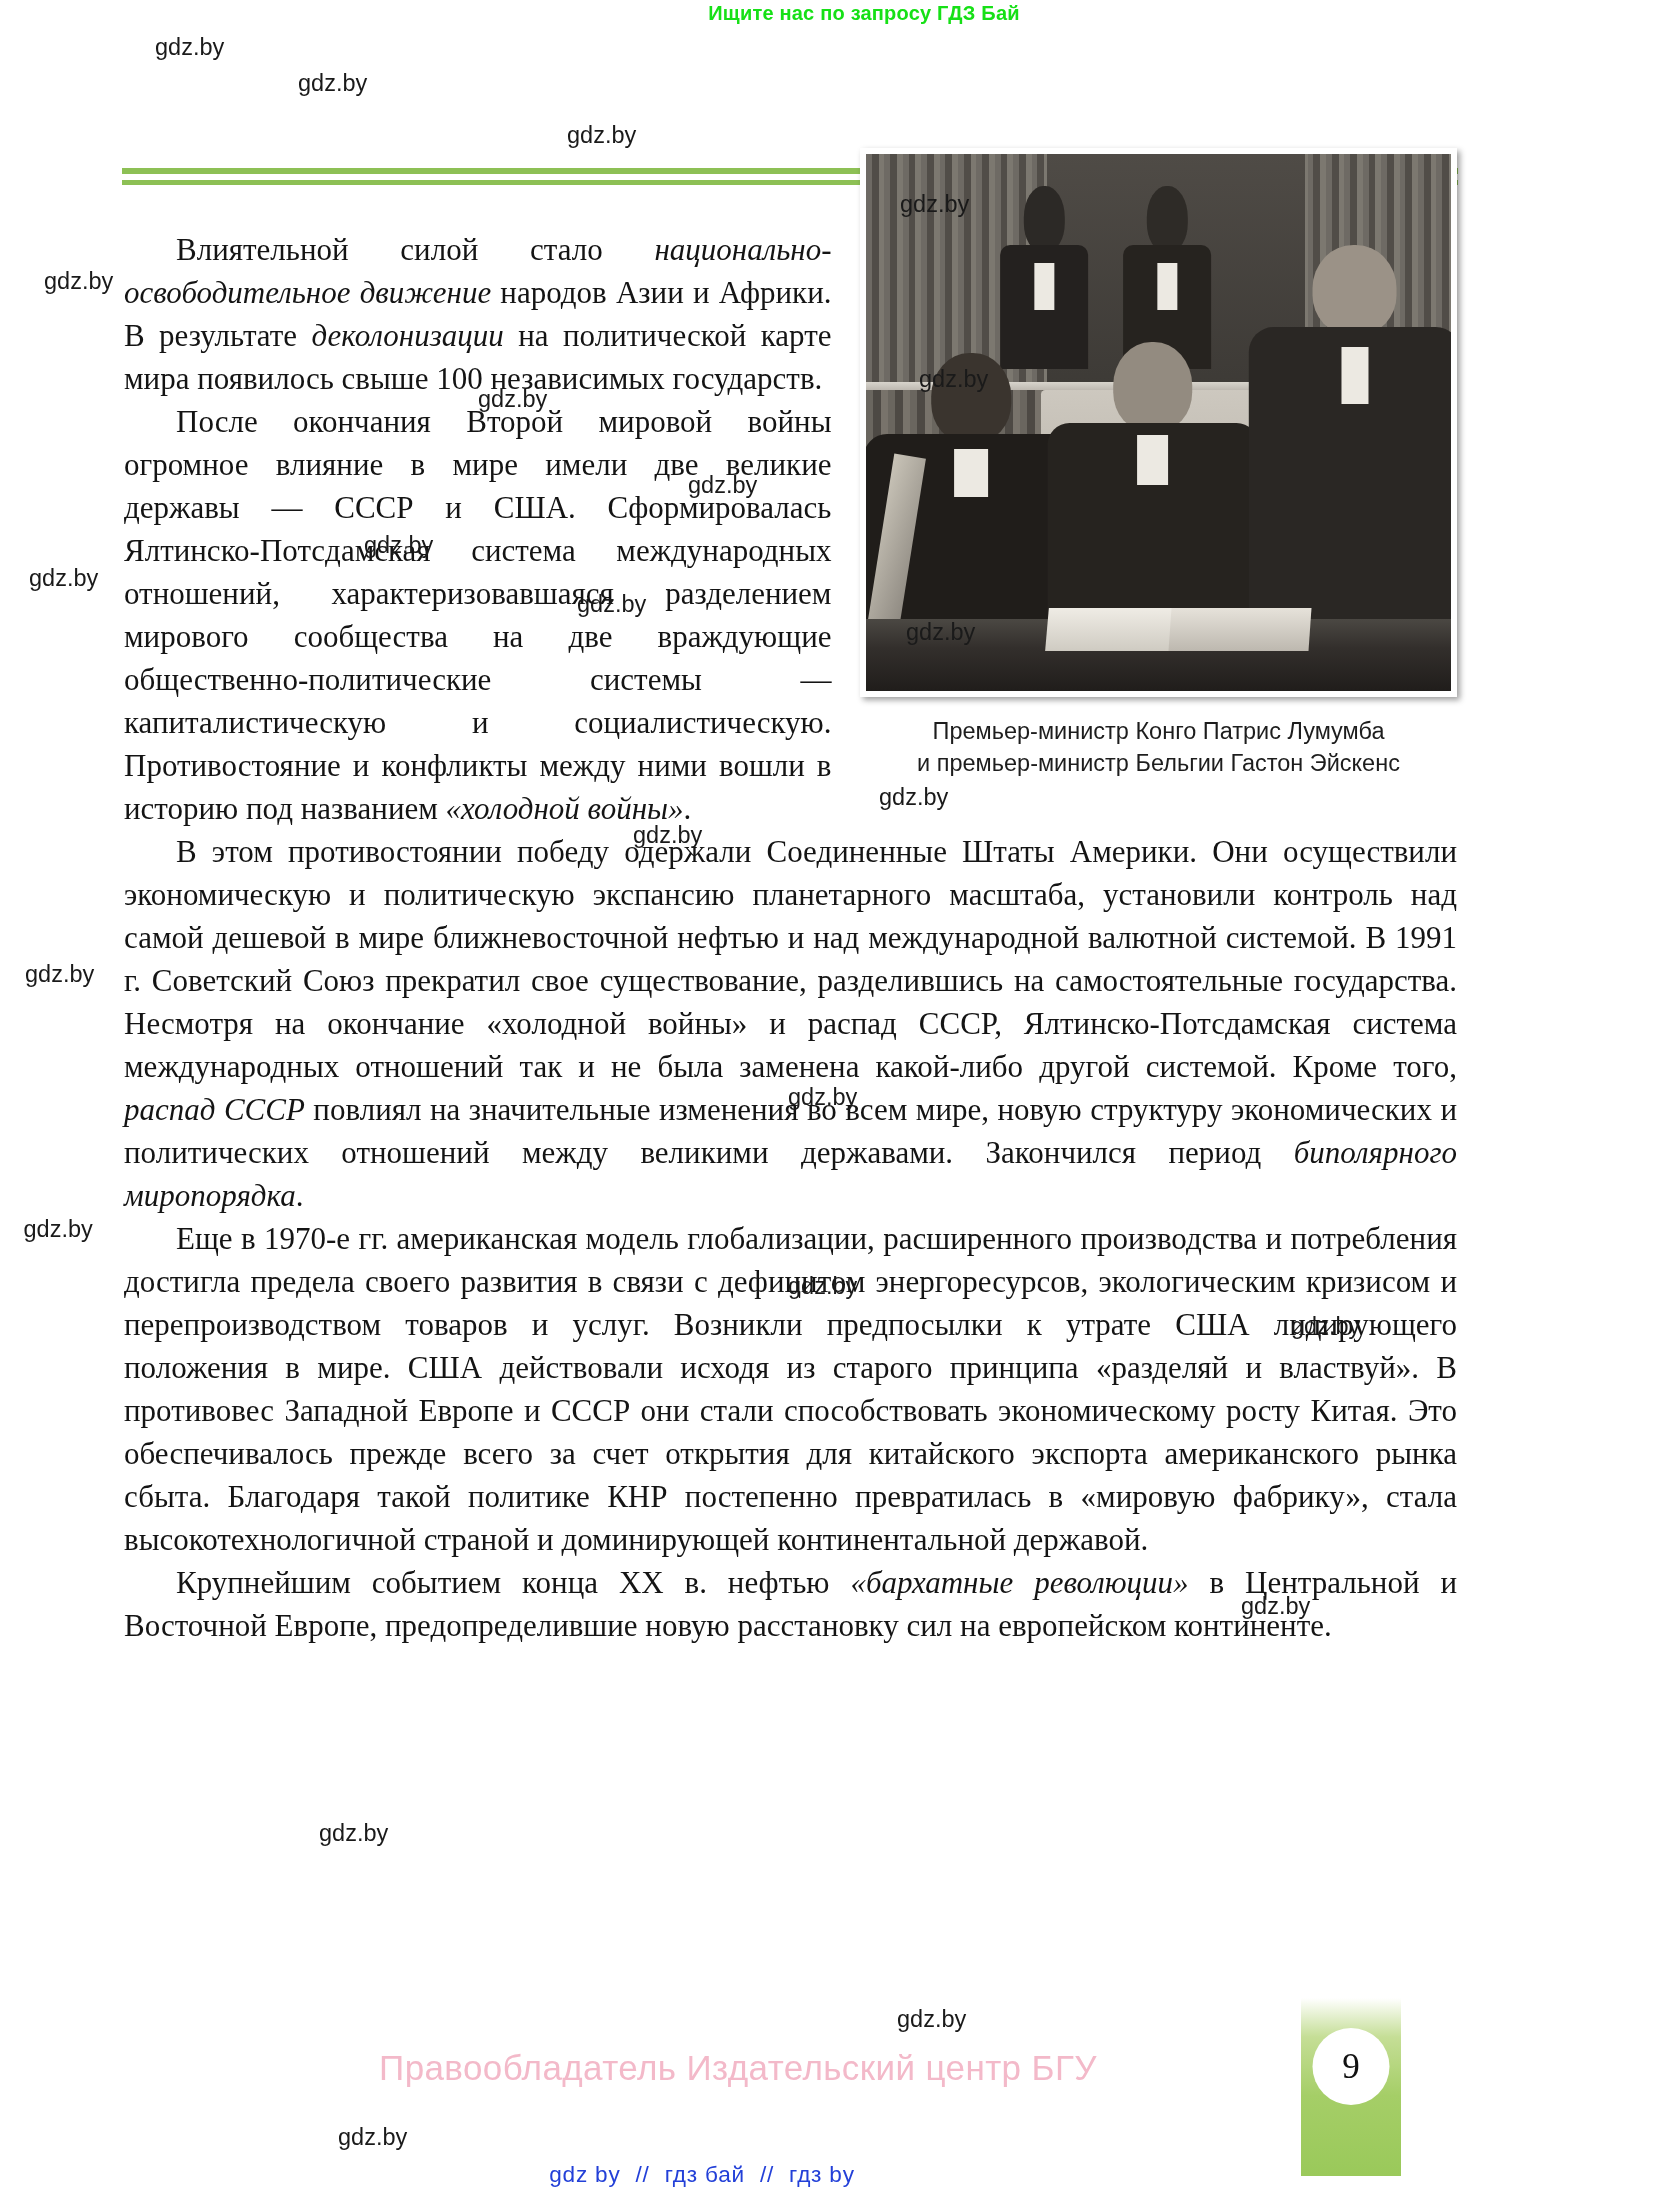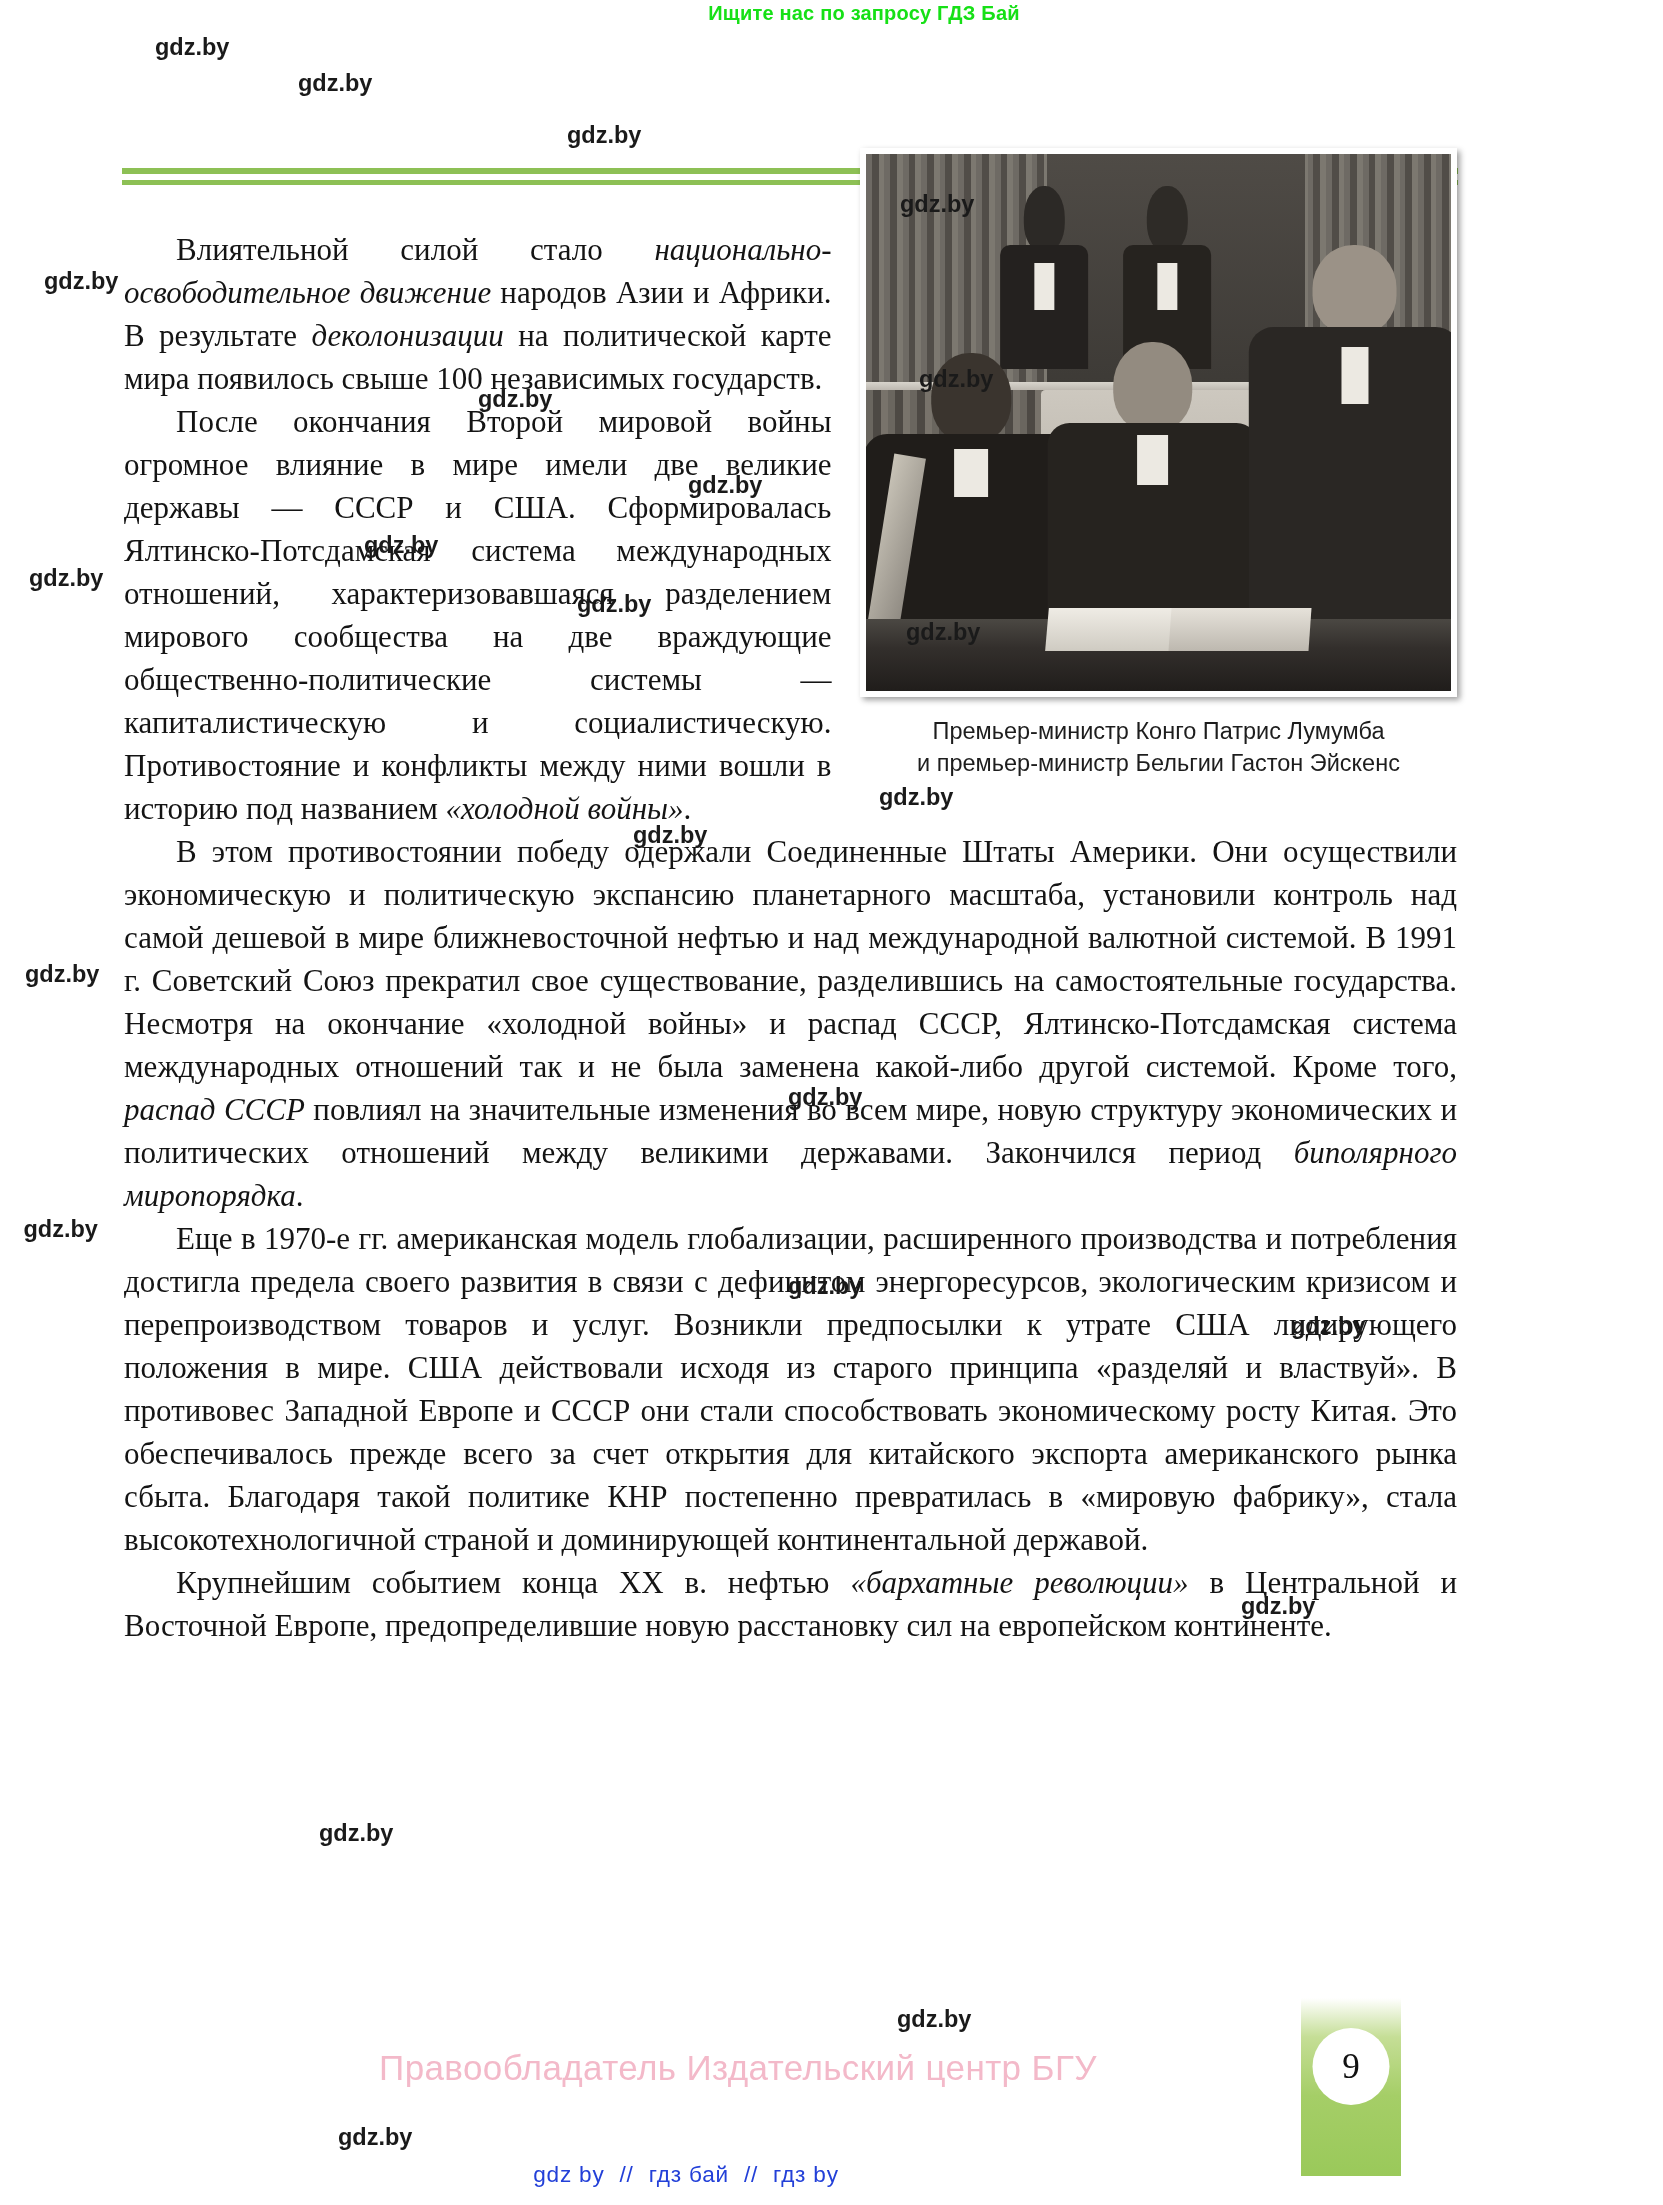--- a/index.html
+++ b/index.html
@@ -225,37 +225,37 @@
     text-align: center;
     font-family: Liberation Sans, sans-serif;
     font-size: 35px;
     color: #f3b9c9;
     letter-spacing: 0.4px;
   }
 
   
   .bottom-links {
     position: absolute;
-    left: 0;
+    left: 16px;
     top: 2162px;
     width: 1372px;
     text-align: center;
     font-family: "Liberation Sans", sans-serif;
     font-size: 22.6px;
     color: #2340d8;
     letter-spacing: 0.8px;
   }
   .bottom-links span { margin: 0 7.5px; }
 
   
   .wm {
     position: absolute;
     font-family: "Liberation Sans", sans-serif;
     font-size: 23.5px;
-    font-weight: 700;
+    font-weight: 400;
     color: #1a1a1a;
     white-space: nowrap;
     pointer-events: none;
   }
 </style>
 </head>
 <body>
 
 <div id="page">
 

